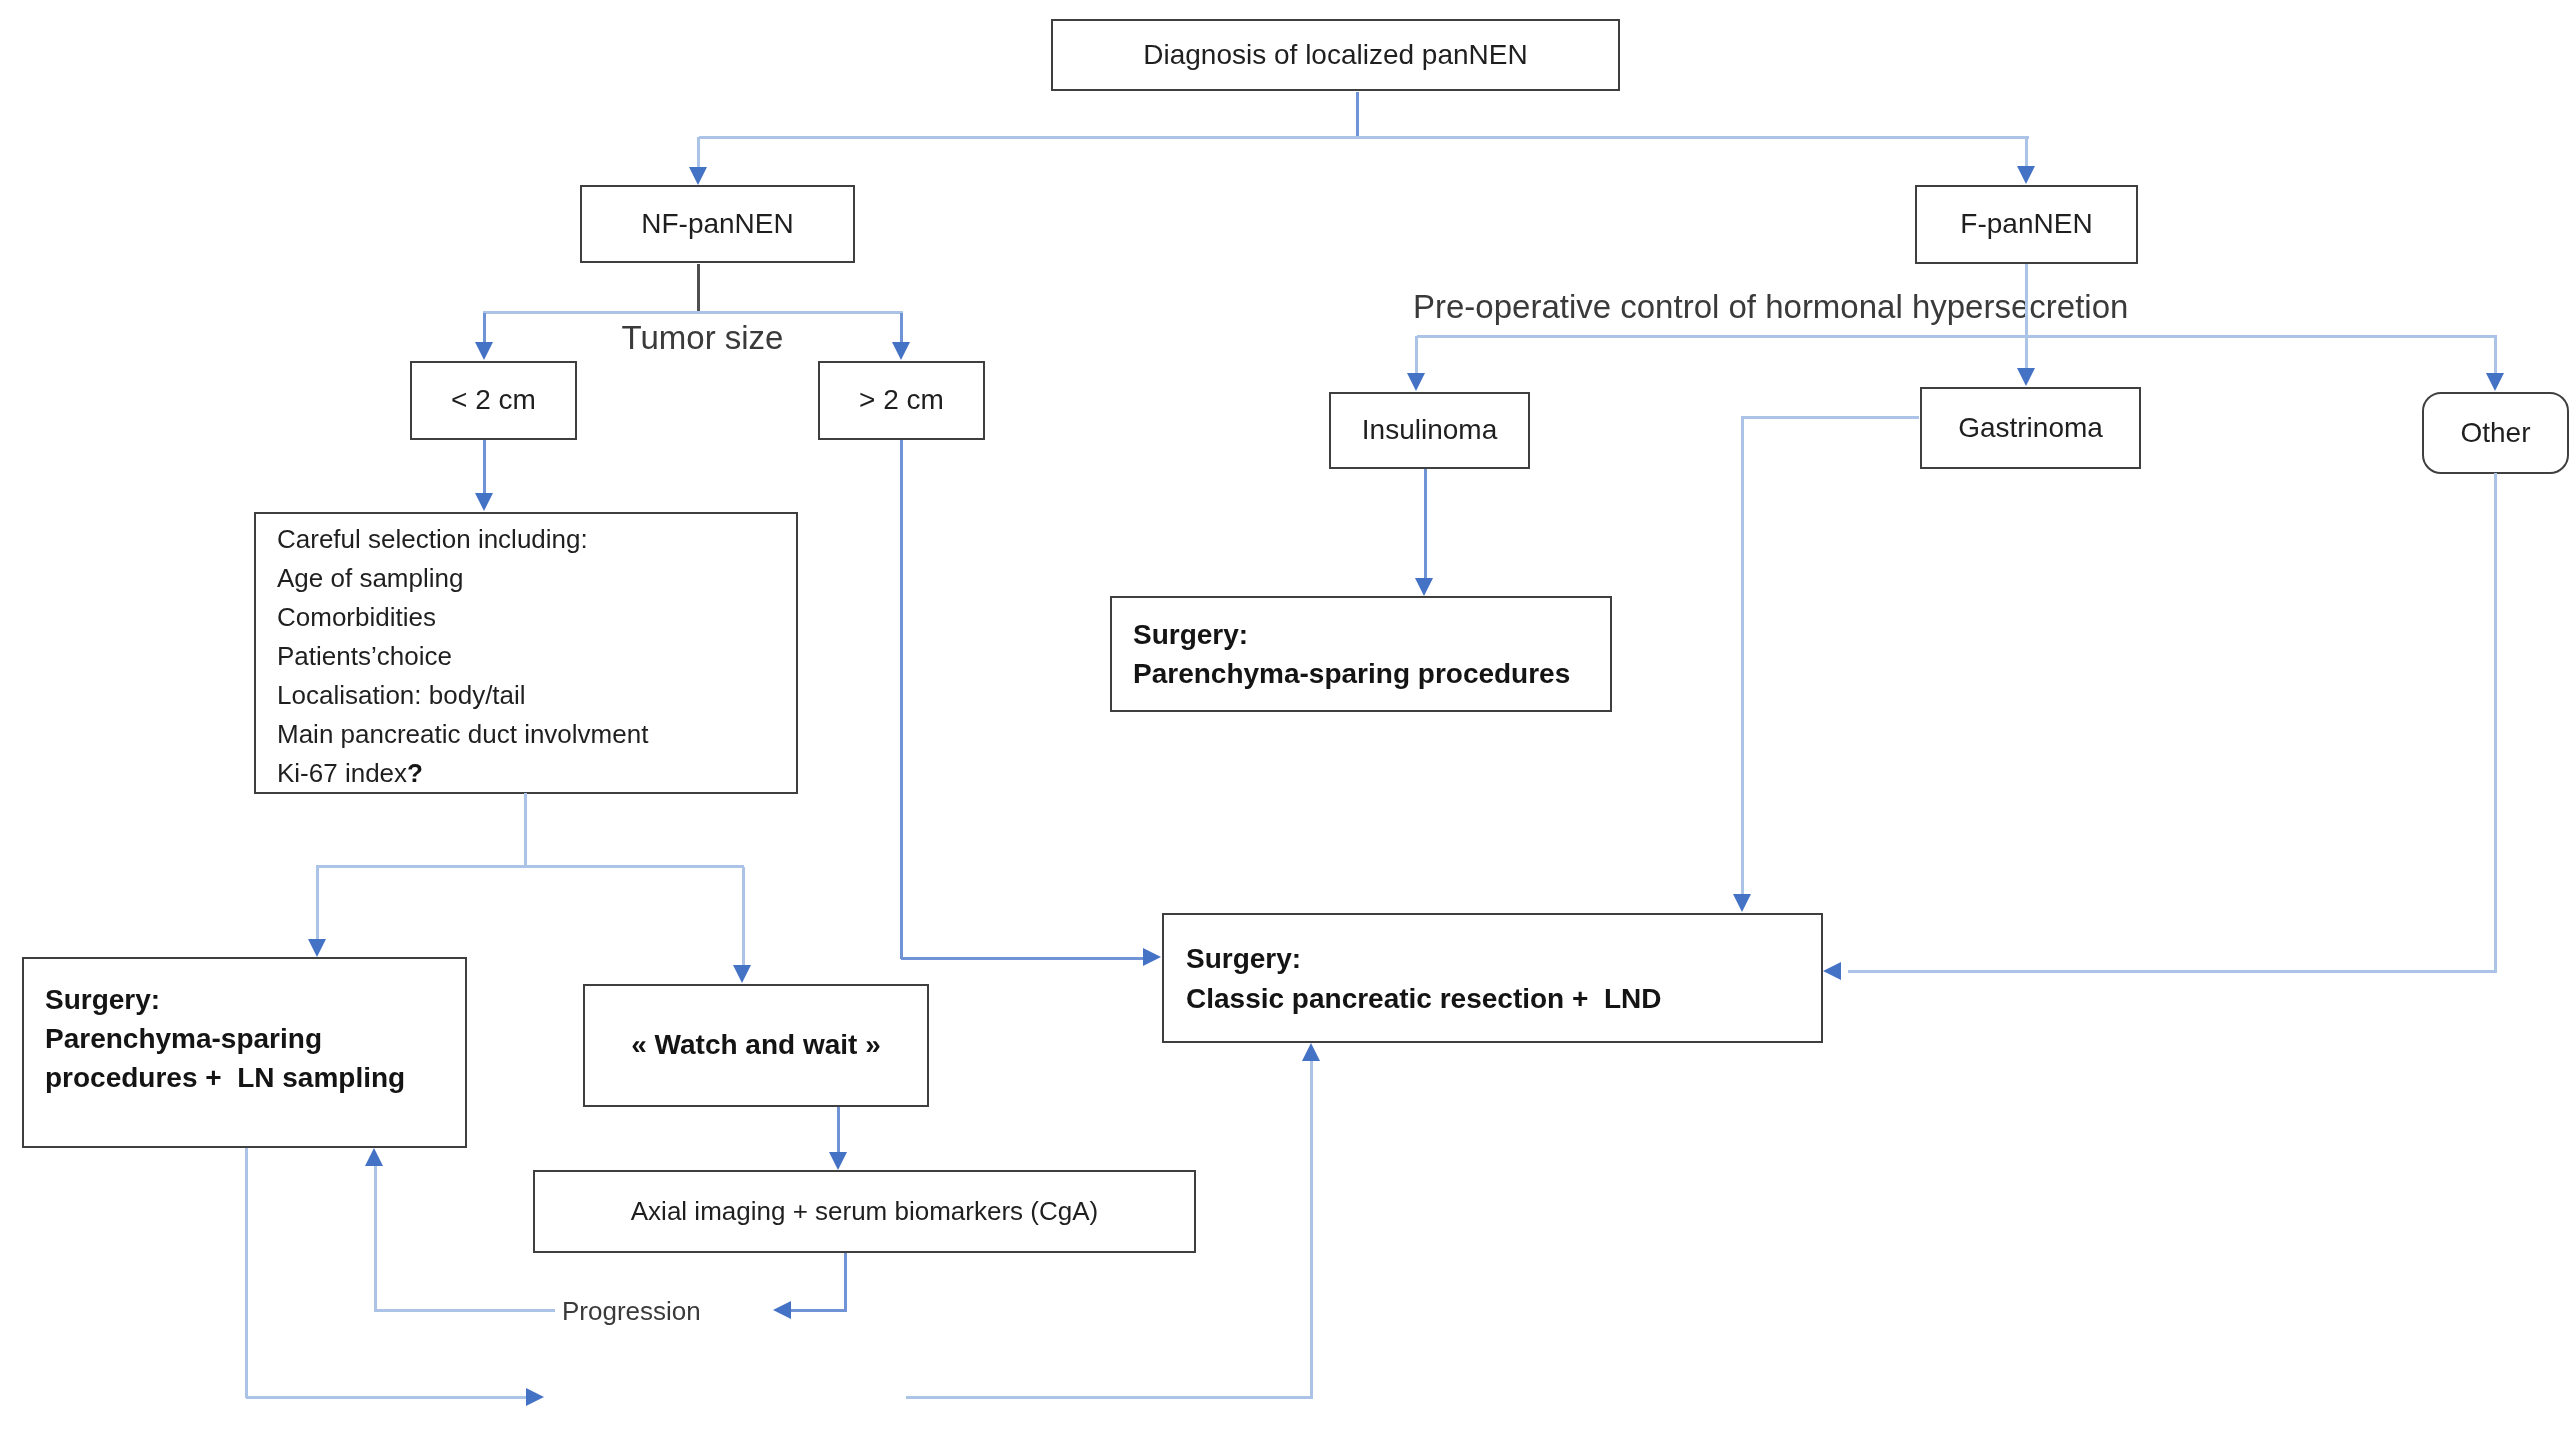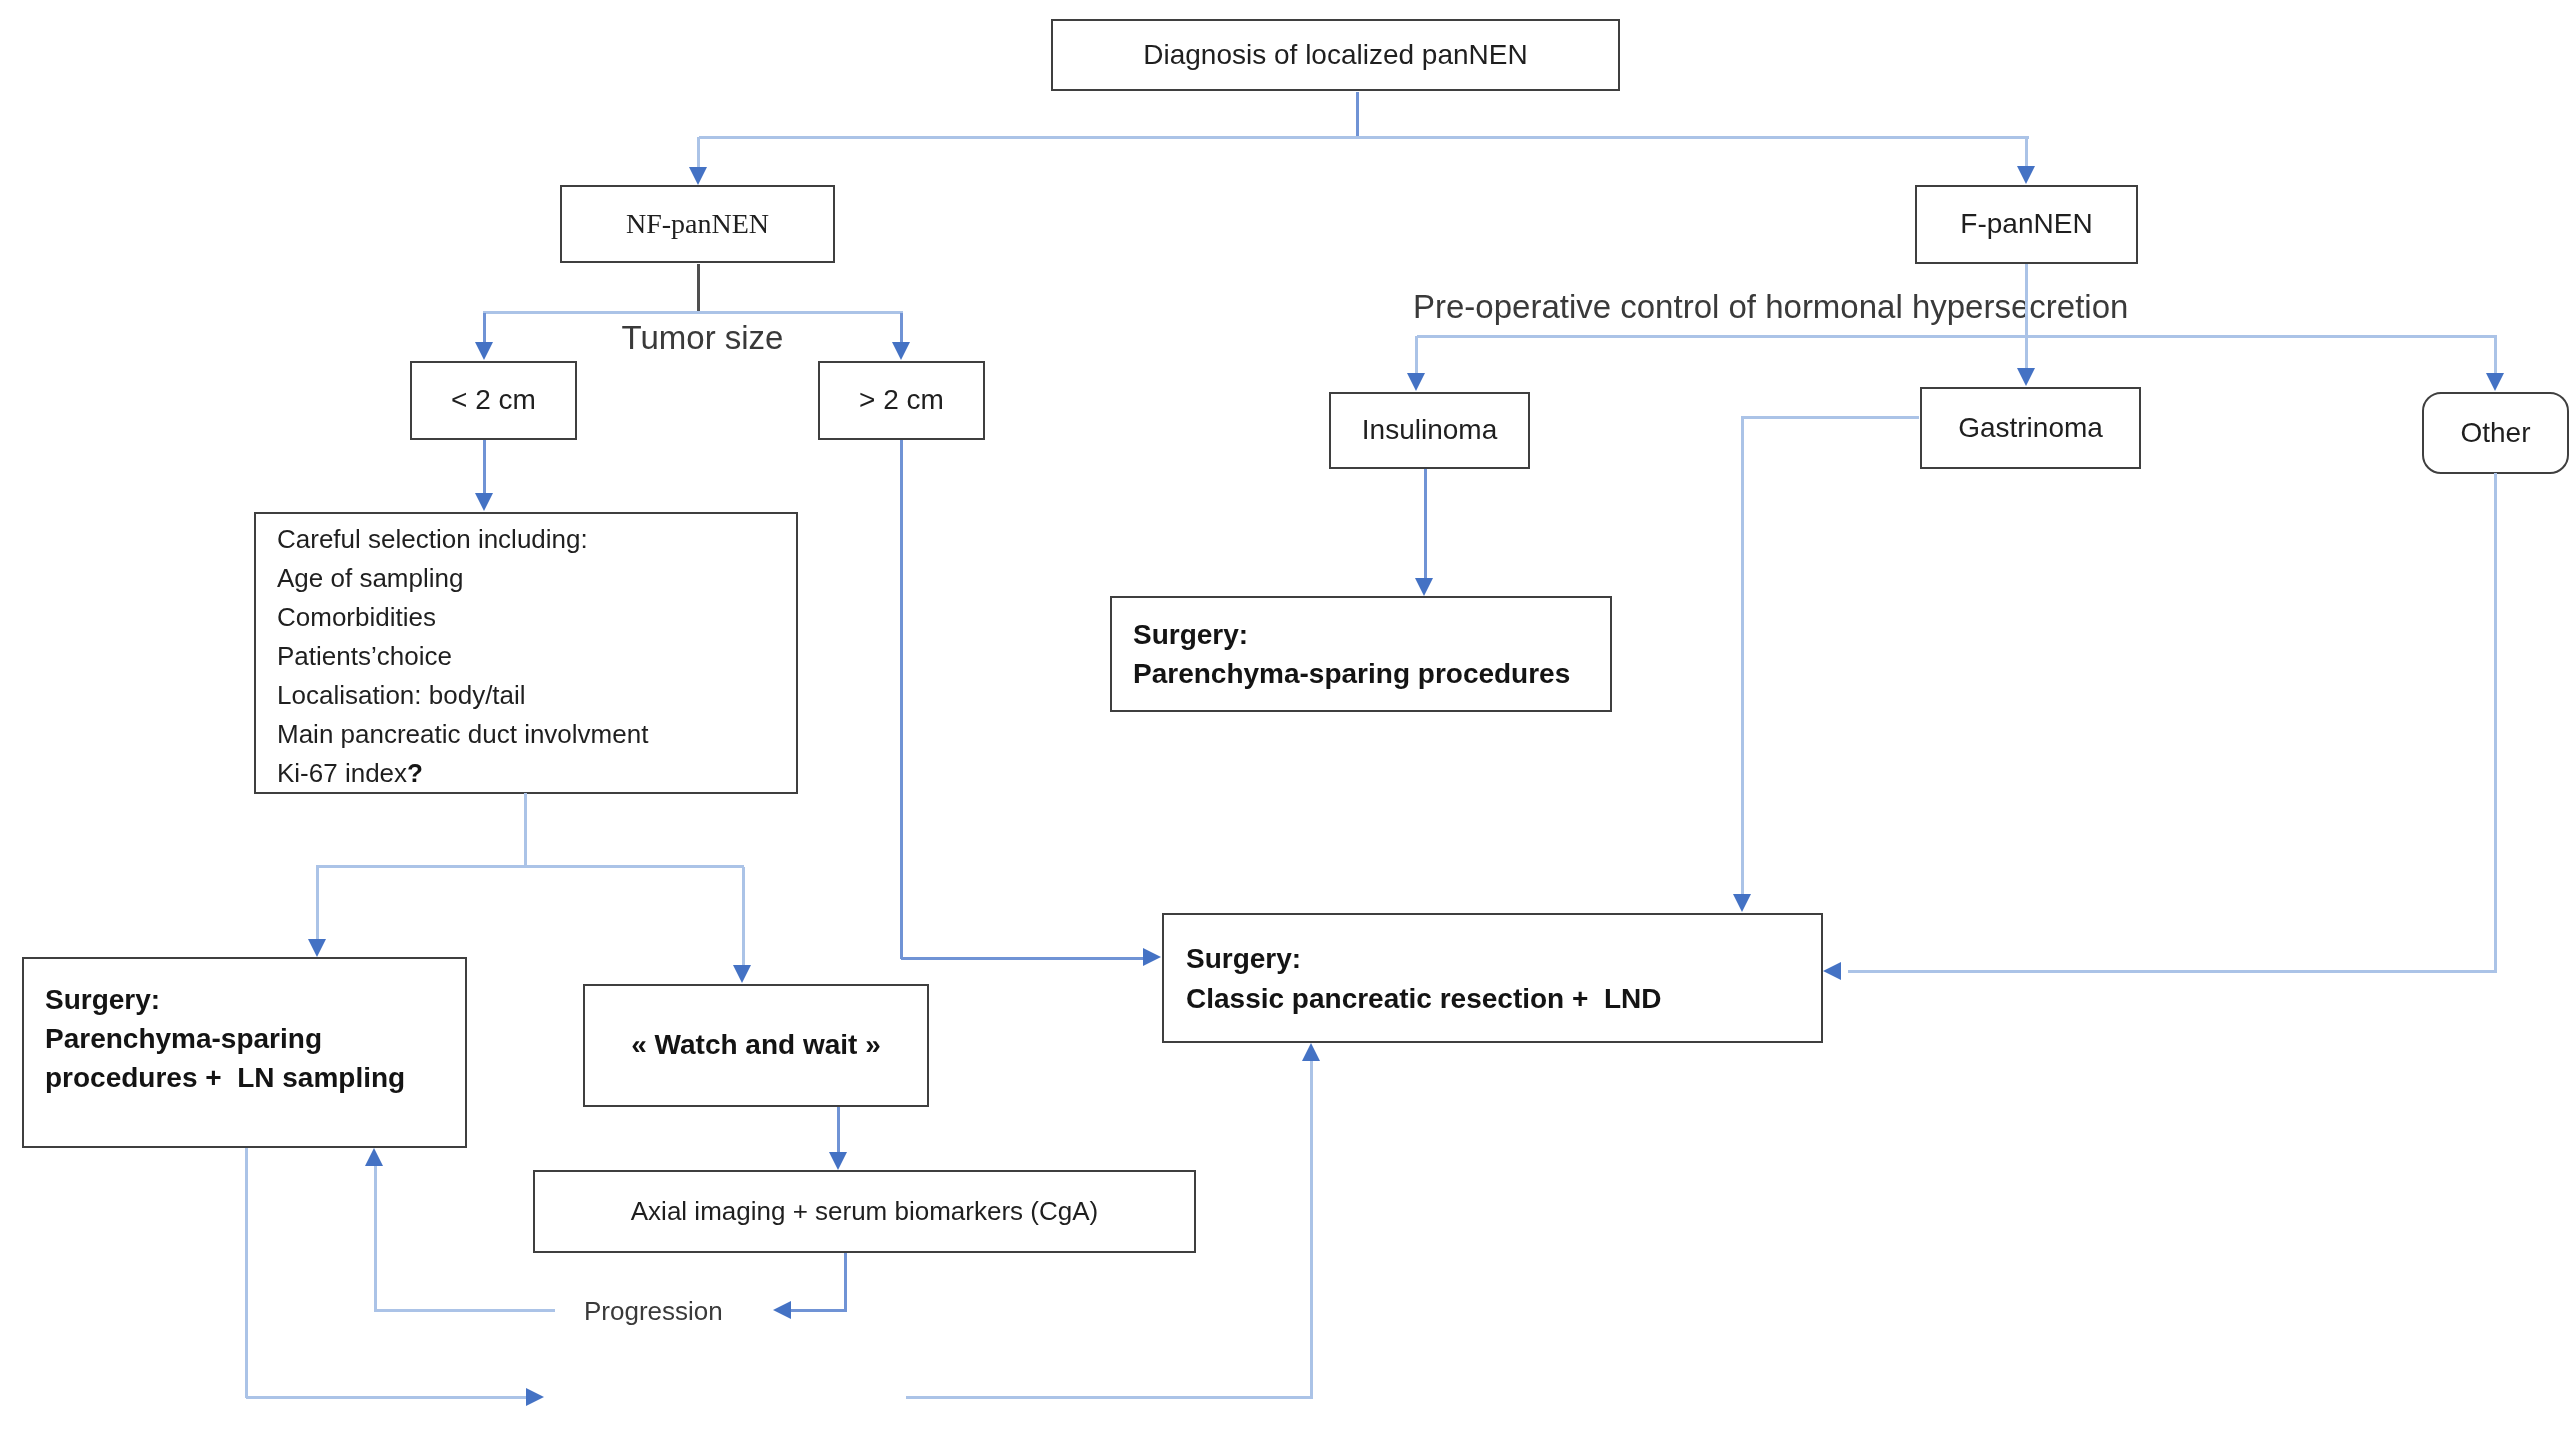--- a/index.html
+++ b/index.html
@@ -31,21 +31,21 @@
 </style>
 </head>
 <body>
 
 <div id="canvas">
 
   <div class="node" style="left:1051px;top:19.4px;width:569px;height:72px;">
     <div class="ln">Diagnosis of localized panNEN</div>
   </div>
 
-  <div class="node" style="left:560px;top:185px;width:275px;height:78px;font-family:Liberation Serif, serif;">
+  <div class="node" style="left:580px;top:185px;width:275px;height:78px;">
     <div class="ln">NF-panNEN</div>
   </div>
 
   <div class="node" style="left:1915px;top:185px;width:223px;height:79px;">
     <div class="ln">F-panNEN</div>
   </div>
 
   <div class="node" style="left:410px;top:361px;width:167px;height:79px;">
     <div class="ln">&lt; 2 cm</div>
   </div>
@@ -97,21 +97,21 @@
   </div>
 
   <div class="node" style="left:533px;top:1170px;width:663px;height:83px;font-size:26px;">
     <div class="ln">Axial imaging + serum biomarkers (CgA)</div>
   </div>
 
   <div class="flowlabel" style="left:609px;top:317px;width:187px;text-align:center;">Tumor size</div>
 
   <div class="flowlabel" style="left:1413px;top:286px;">Pre-operative control of hormonal hypersecretion</div>
 
-  <div class="flowlabel" style="left:584px;top:1295px;font-size:26px;">Progression</div>
+  <div class="flowlabel" style="left:562px;top:1295px;font-size:26px;">Progression</div>
 
   <div class="flowlabel" style="left:566px;top:1372px;font-size:26px;line-height:36px;">
     
     
   </div>
 
   <div class="vl ln-mid" style="left:1356px;top:92px;height:46px;"></div>
   <div class="hl ln-light" style="left:699px;top:136px;width:1330px;"></div>
   <div class="vl ln-light" style="left:697px;top:137px;height:32px;"></div>
   <div class="arr down" style="left:689px;top:167px;"></div>

